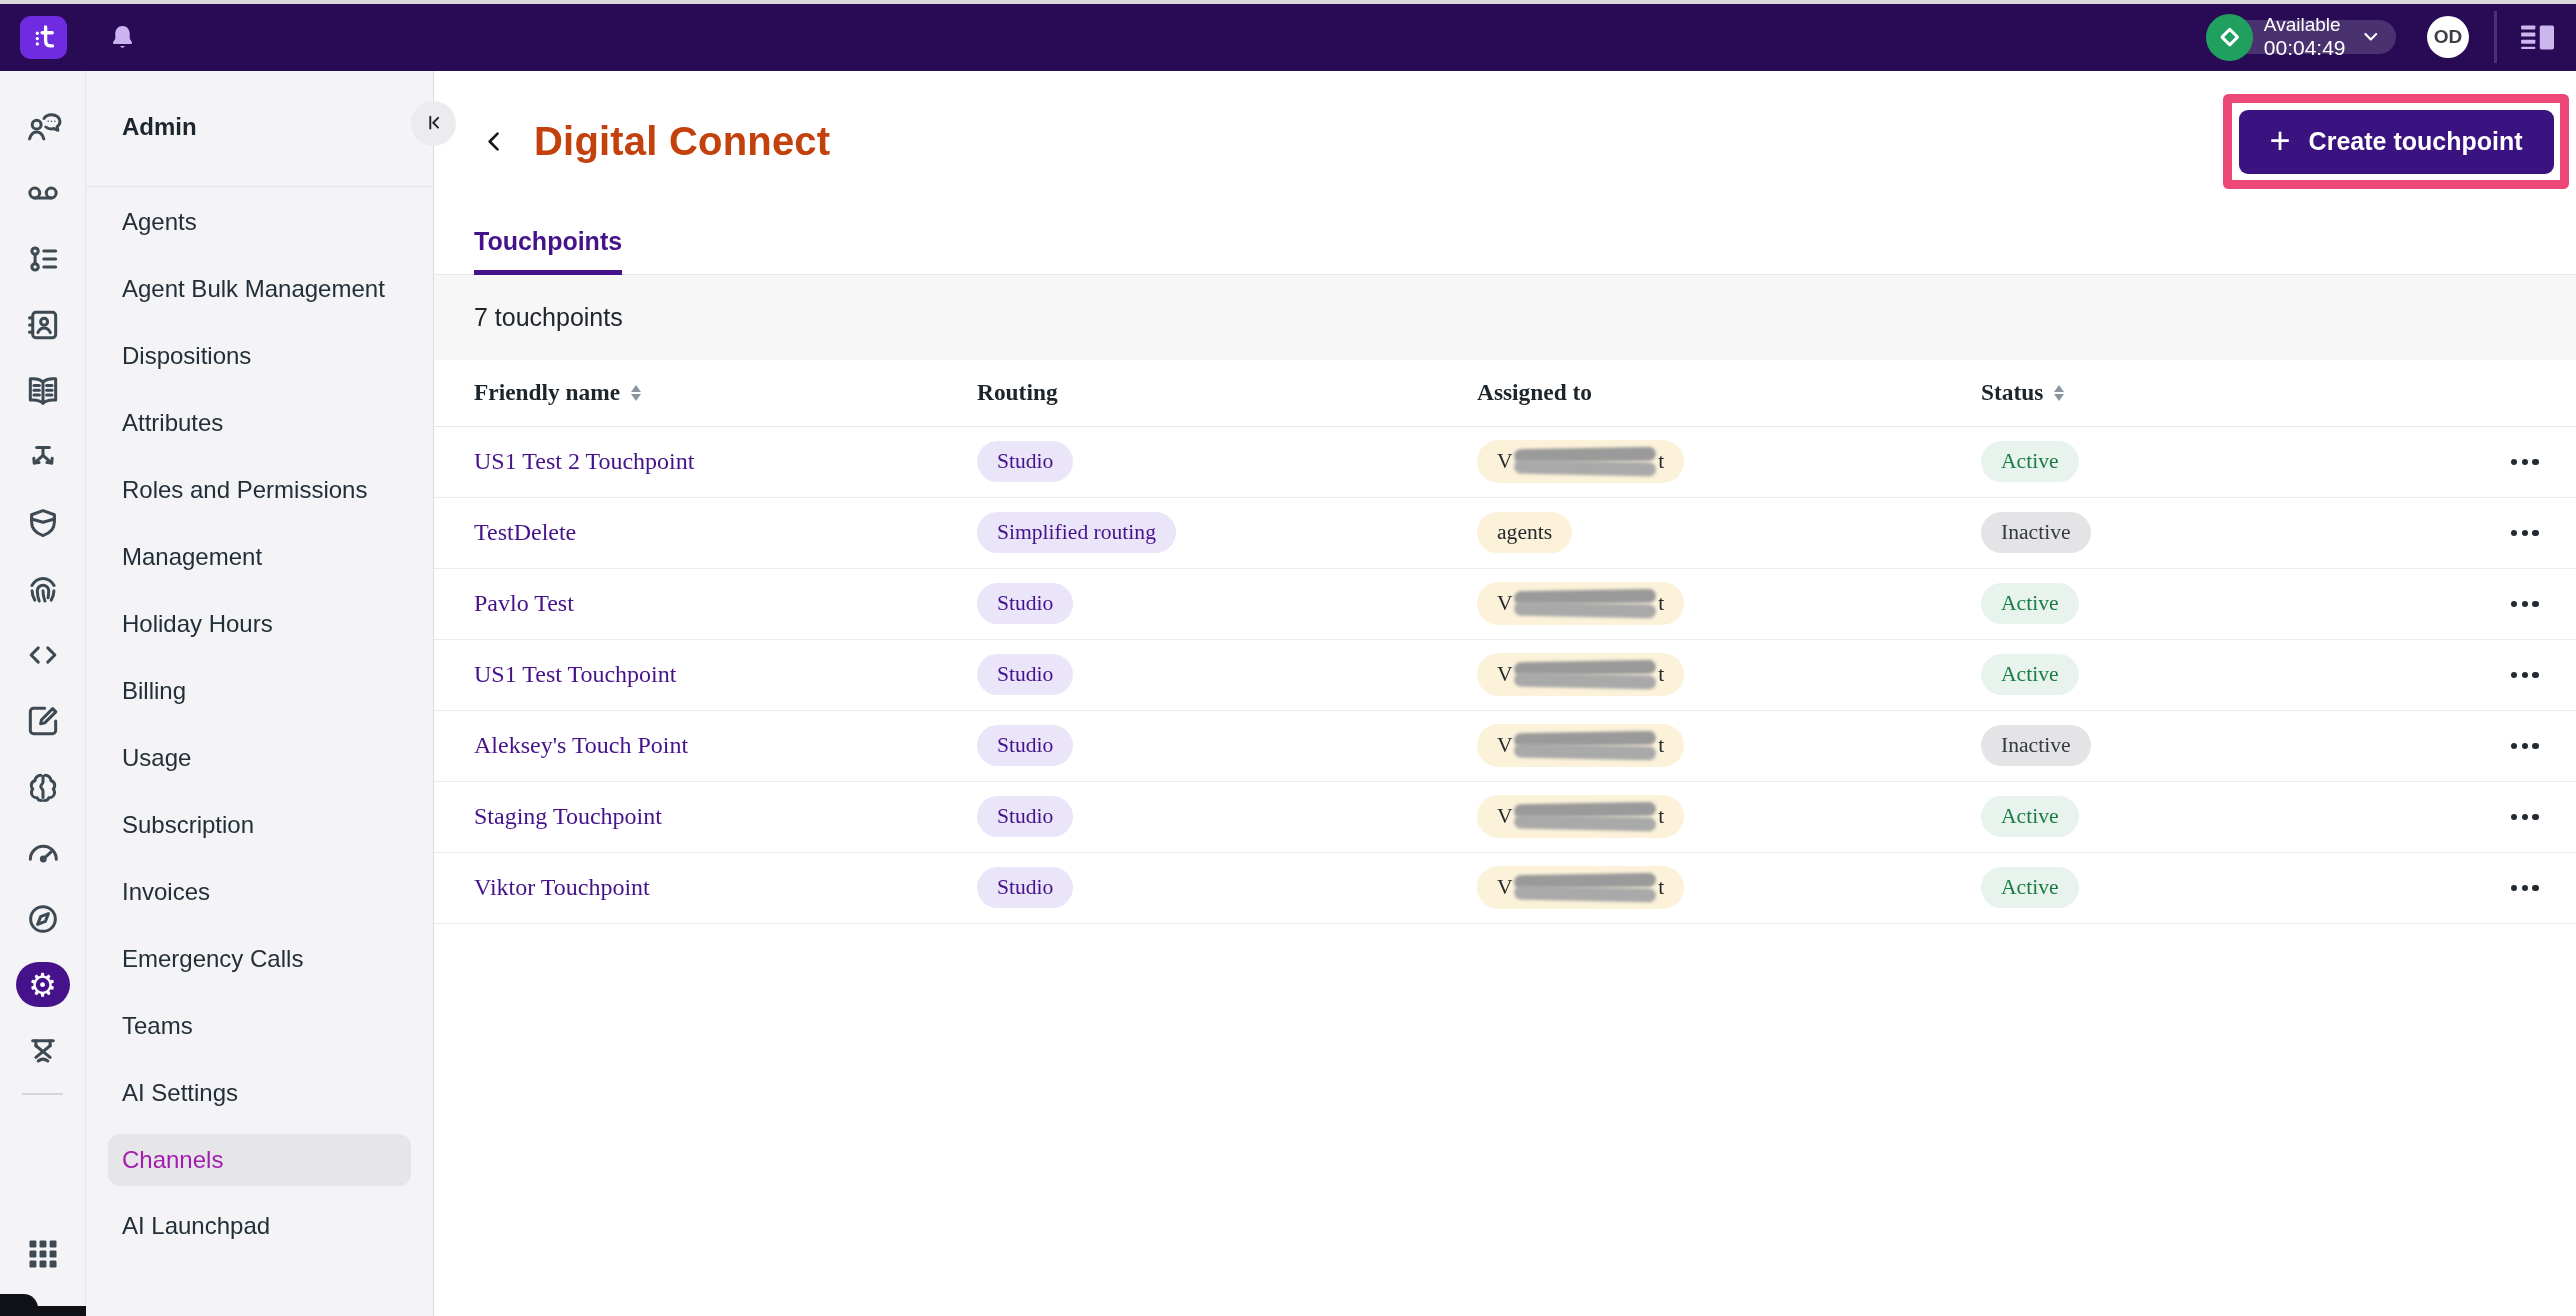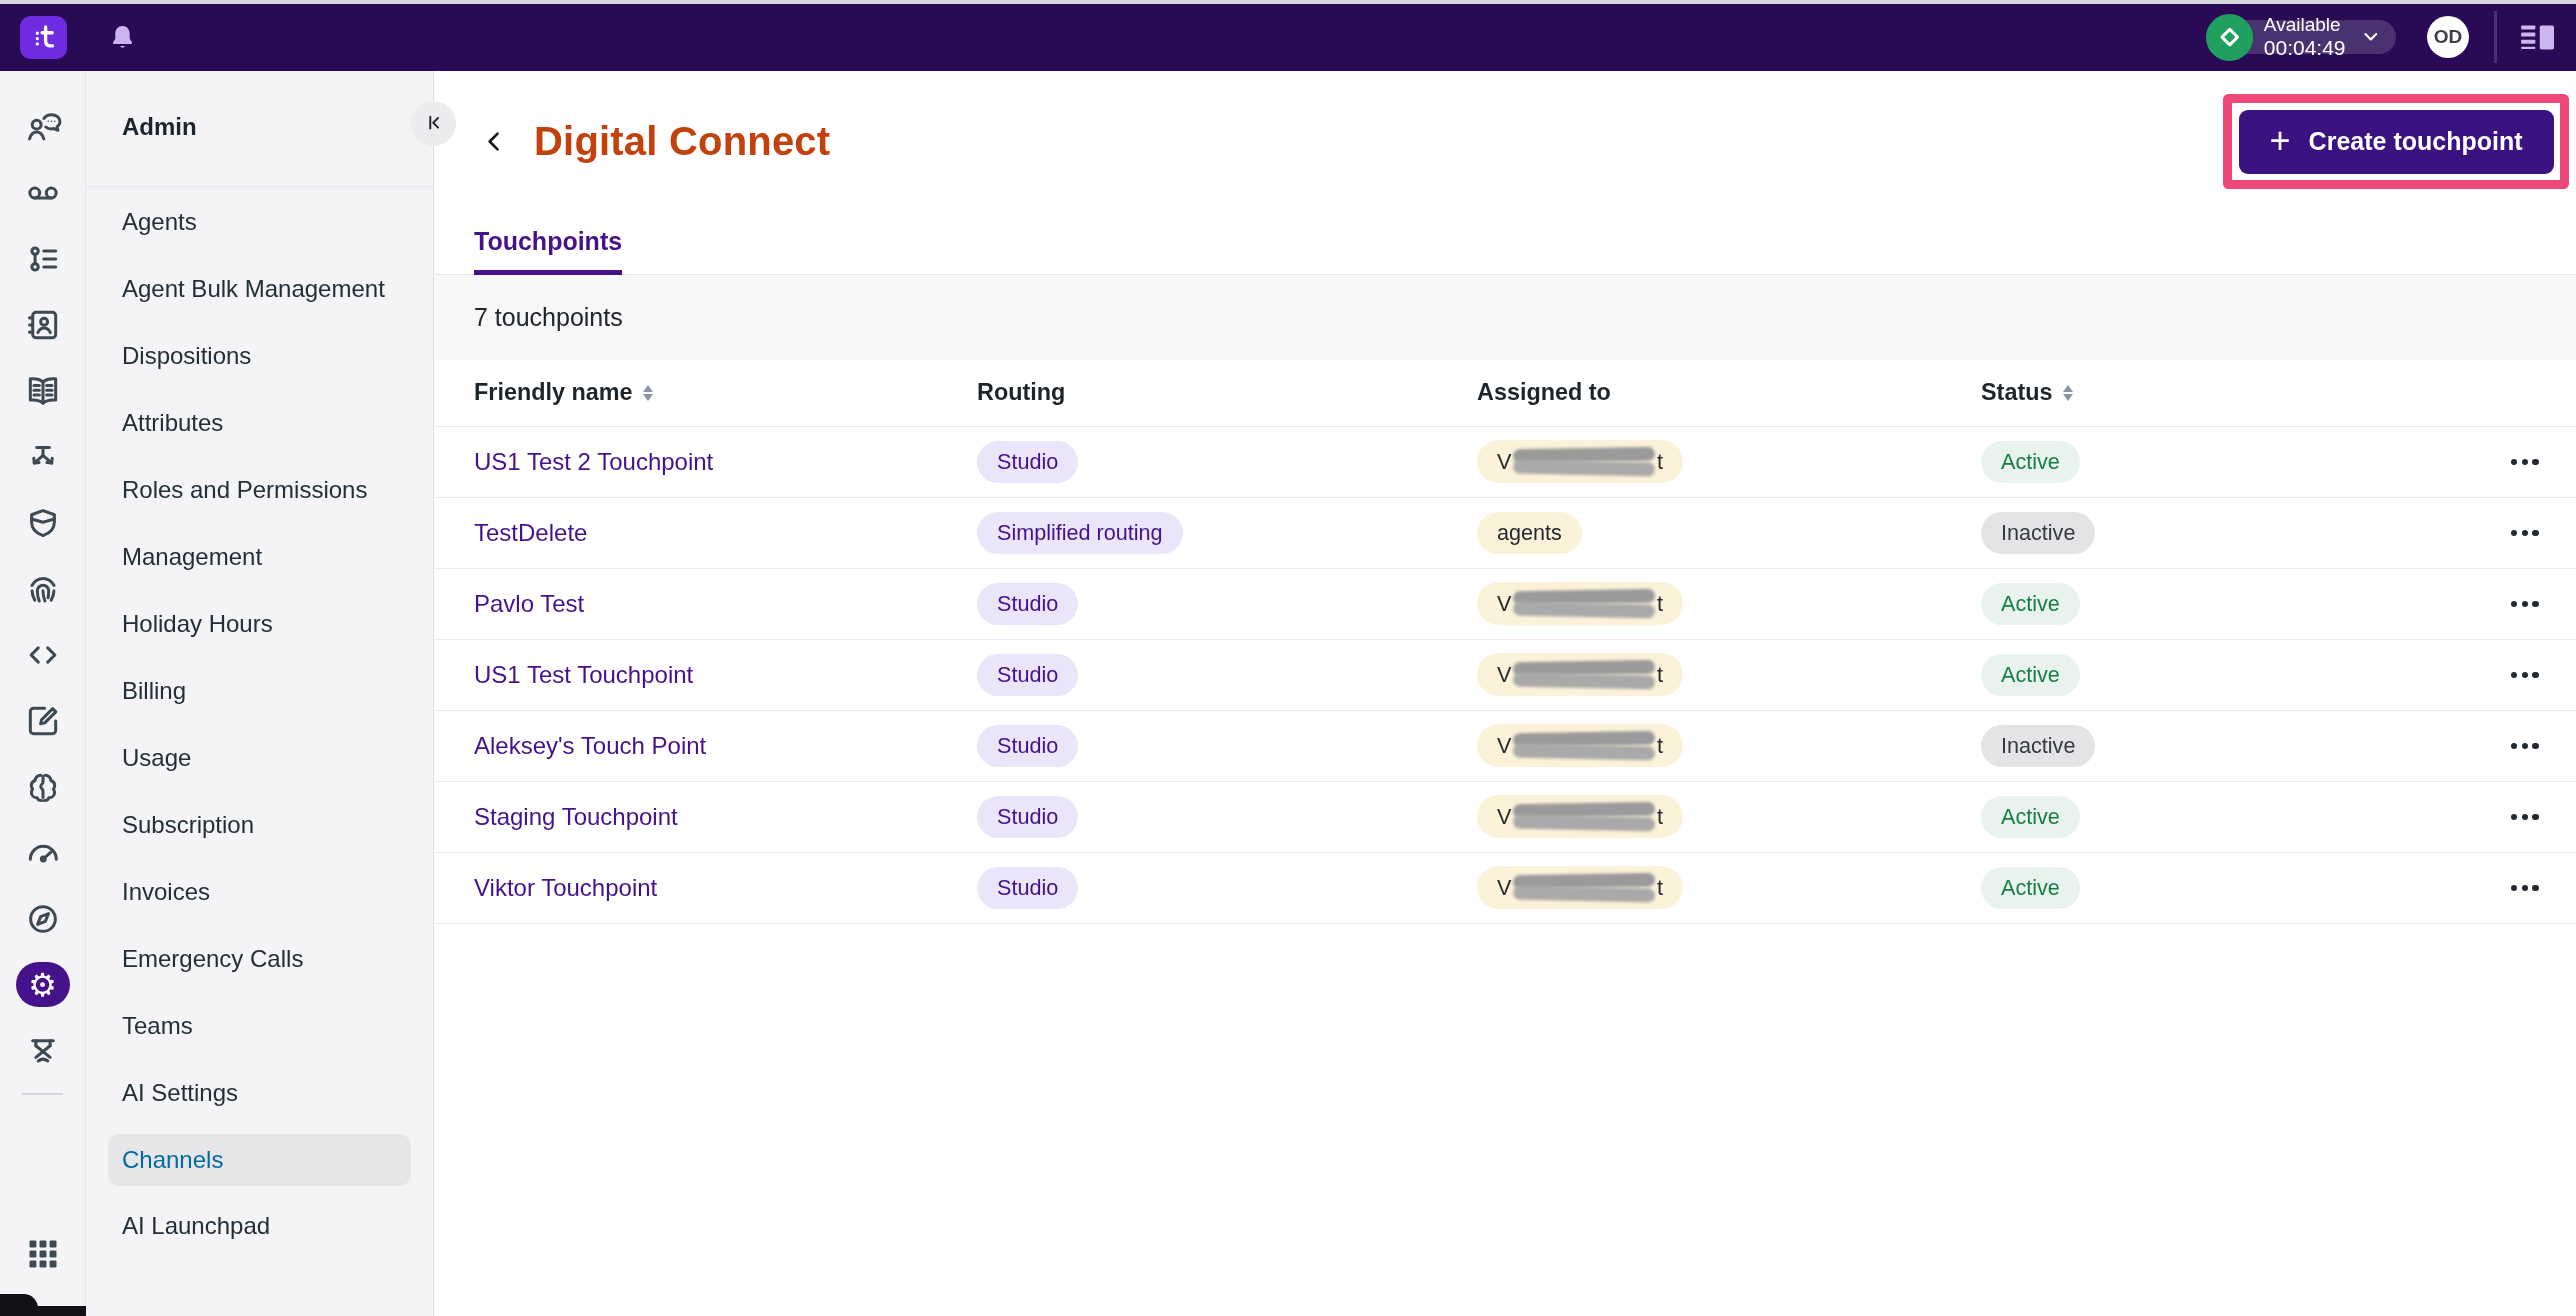--- a/index.html
+++ b/index.html
@@ -52,21 +52,21 @@
   
   .sidebar { width: 348px; background: #f4f3f5; border-right: 1.8px solid #dedce1; position: relative; }
   .sidebar-header { height: 116px; padding: 42px 0 0 36px; border-bottom: 1.8px solid #e6e4e8; }
   .sidebar-title { font-size: 24px; font-weight: 700; color: #1b262e; }
   .collapse-btn { position: absolute; top: 30px; right: -23.4px; width: 45px; height: 45px; border-radius: 50%;
     background: #ececef; display: flex; align-items: center; justify-content: center; z-index: 6; cursor: pointer; }
   .collapse-btn svg { stroke: #20262c; stroke-width: 2; fill: none; stroke-linecap: round; stroke-linejoin: round; }
   .side-menu { padding-top: 1.8px; }
   .side-item { height: 67px; display: flex; align-items: center; margin: 0 21.6px; padding: 0 14.4px;
     border-radius: 9px; font-size: 24px; color: #222f38; cursor: pointer; white-space: nowrap; }
-  .side-item.selected { background: #e6e5e8; color: #0369a1; height: 52px; margin-top: 7.2px; margin-bottom: 7.2px; border-radius: 12px; }
+  .side-item.selected { background: #e6e5e8; color: #a21caf; height: 52px; margin-top: 7.2px; margin-bottom: 7.2px; border-radius: 12px; }
 
   
   .main { flex: 1; background: #fff; display: flex; flex-direction: column; min-width: 0; }
   .main-header { display: flex; align-items: center; margin-top: 21.6px; padding: 0 7.2px 0 40px; height: 99px; }
   .back-btn { display: flex; align-items: center; justify-content: center; width: 40px; height: 40px; cursor: pointer; }
   .back-btn svg { stroke: #17181a; stroke-width: 2.2; fill: none; stroke-linecap: round; stroke-linejoin: round; }
   .page-title { font-size: 40px; font-weight: 700; color: #c2410c; margin-left: 20px; letter-spacing: 0.2px; }
   .mh-spacer { flex: 1; }
   .annotation-box { border: 9px solid #ee4879; border-radius: 5.4px; padding: 6.3px; background: #fff; }
   .create-btn { height: 64px; background: #3a1380; color: #fff; border: none; border-radius: 9px;
@@ -75,21 +75,21 @@
   .plus-glyph { font-size: 36px; font-weight: 300; line-height: 0; margin-top: -1.8px; }
 
   .tabs { margin-top: 36px; padding-left: 40px; border-bottom: 1.8px solid #e8e7ea; }
   .tab { display: inline-block; font-size: 25px; font-weight: 700; color: #45128c;
     padding-bottom: 13.5px; border-bottom: 6.3px solid #45128c; margin-bottom: -1.8px; cursor: pointer; }
 
   .count-band { background: #f7f7f8; height: 85px; display: flex; align-items: center;
     padding-left: 40px; font-size: 25px; color: #20262c; }
 
   .grid-row { display: grid; grid-template-columns: 503px 500px 504px 468px 1fr;
-    padding: 0 32px 0 40px; align-items: center; }
+    padding: 0 32px 0 40px; align-items: center; font-family: Liberation Serif, serif; }
   .thead { height: 67px; border-bottom: 0.9px solid #e8e7ea; }
   .th { display: flex; align-items: center; font-size: 23.4px; font-weight: 700; color: #1d252b; }
   .sort-icon { display: inline-flex; flex-direction: column; gap: 2.7px; margin-left: 10.8px; }
   .sort-icon .up { width: 0; height: 0; border-left: 5.4px solid transparent; border-right: 5.4px solid transparent; border-bottom: 7.2px solid #8c959d; }
   .sort-icon .down { width: 0; height: 0; border-left: 5.4px solid transparent; border-right: 5.4px solid transparent; border-top: 7.2px solid #8c959d; }
 
   .tr { height: 71px; border-bottom: 0.9px solid #edebef; }
   .link { color: #45128c; font-size: 24px; text-decoration: none; cursor: pointer; }
   .badge { display: inline-flex; align-items: center; border-radius: 900px; font-size: 21.6px;
     padding: 8px 20px; white-space: nowrap; }

